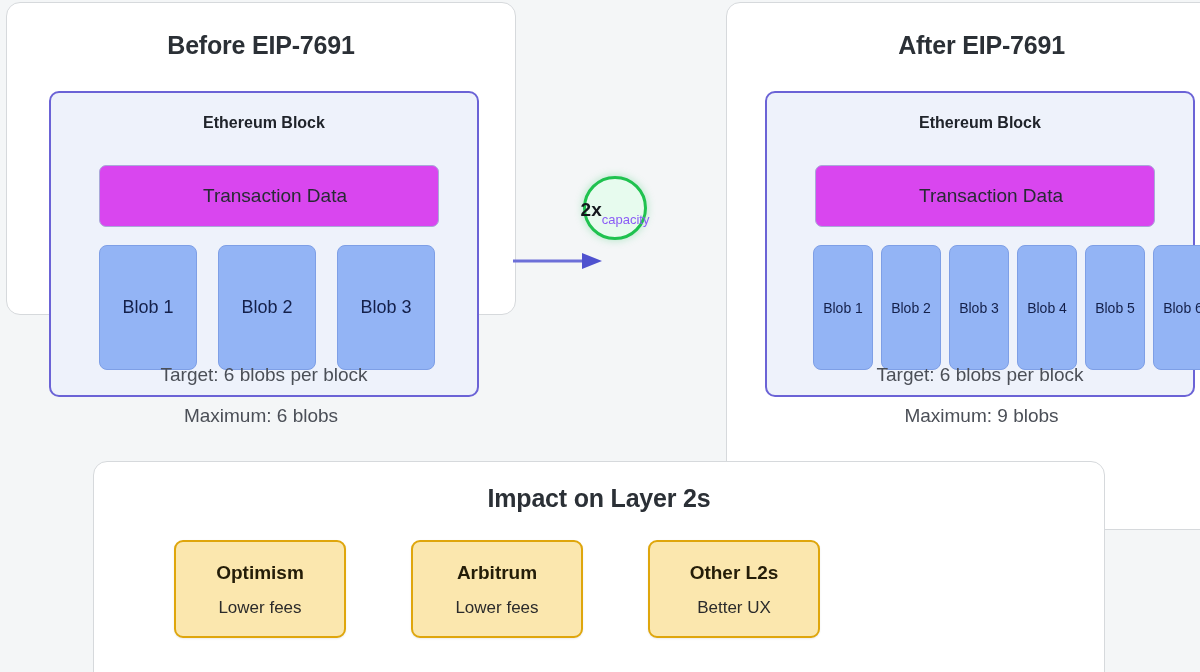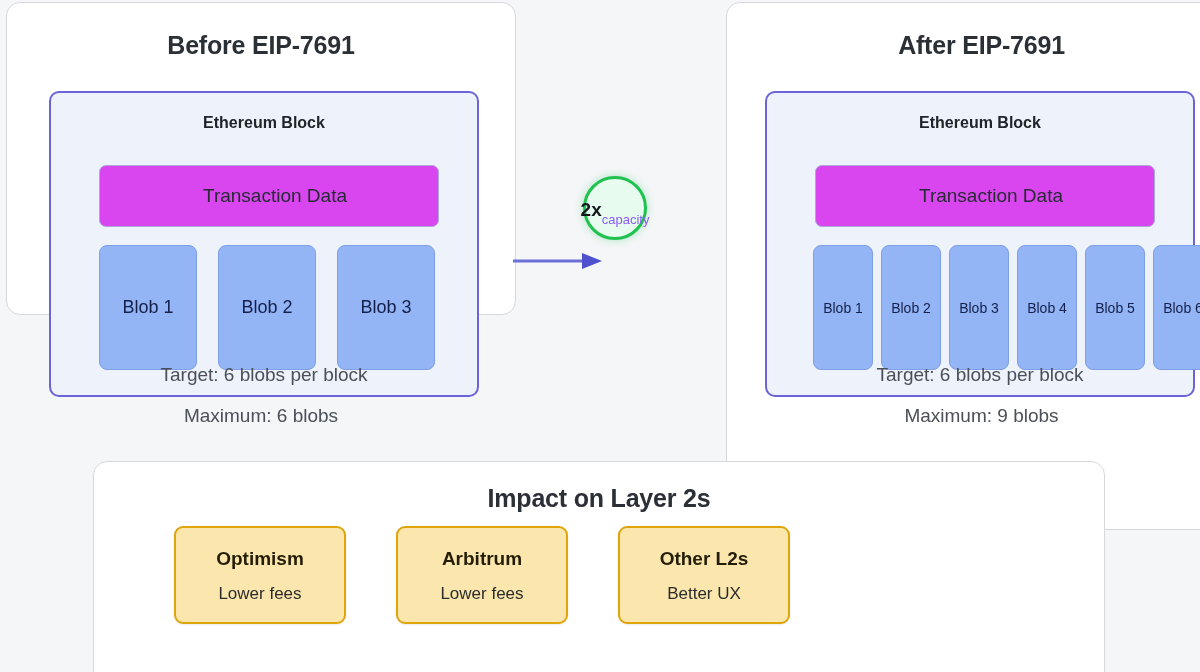--- a/index.html
+++ b/index.html
@@ -156,23 +156,23 @@
     font-size: 13px;
     color: #8b5cf6;
     line-height: 1;
     margin-top: 22px;
   }
 
   
   #l2-row {
     position: absolute;
     left: 80px;
-    top: 64px;
-    display: flex;
-    gap: 50px;
+    top: 78px;
+    display: flex;
+    gap: 65px;
     text-align: center;
   }
   .l2-card {
     width: 172px;
     height: 98px;
     background: #fbe7ae;
     border: 2px solid #dfa60c;
     border-radius: 9px;
     display: flex;
     flex-direction: column;

